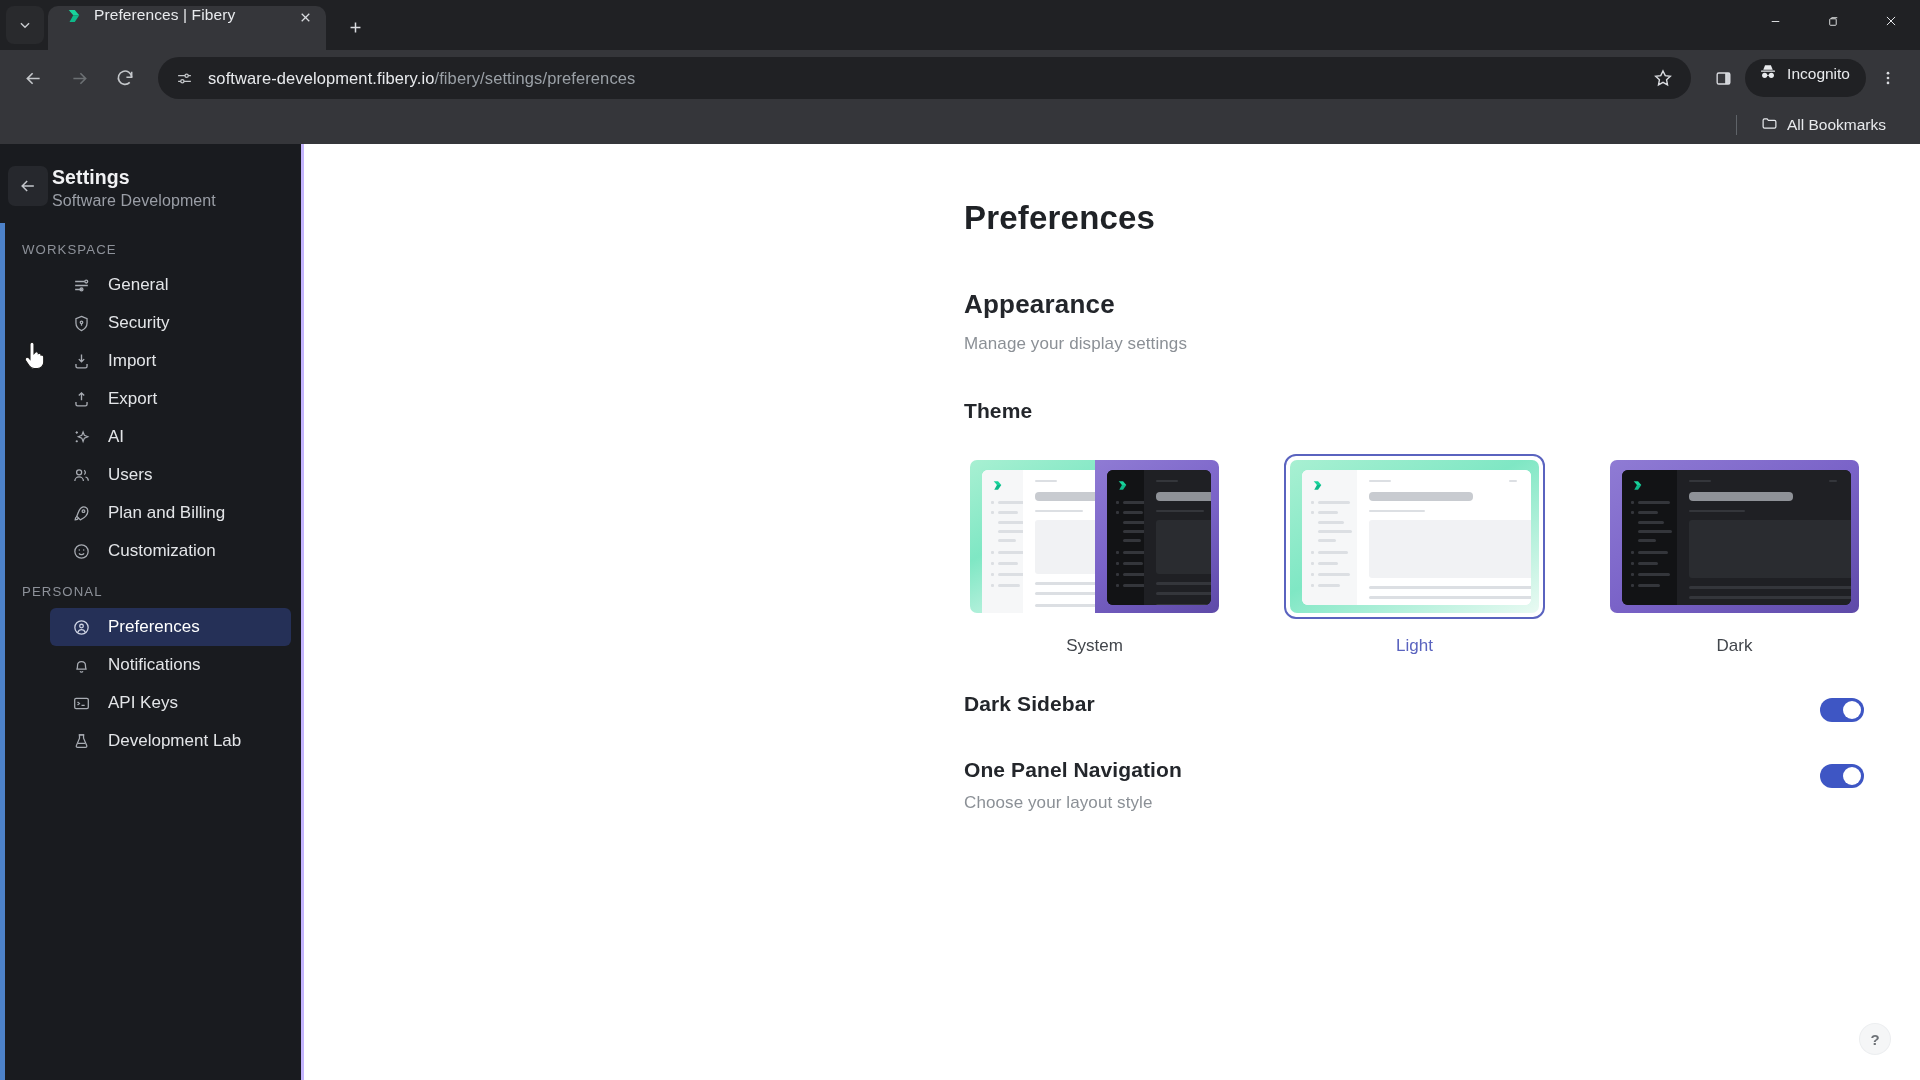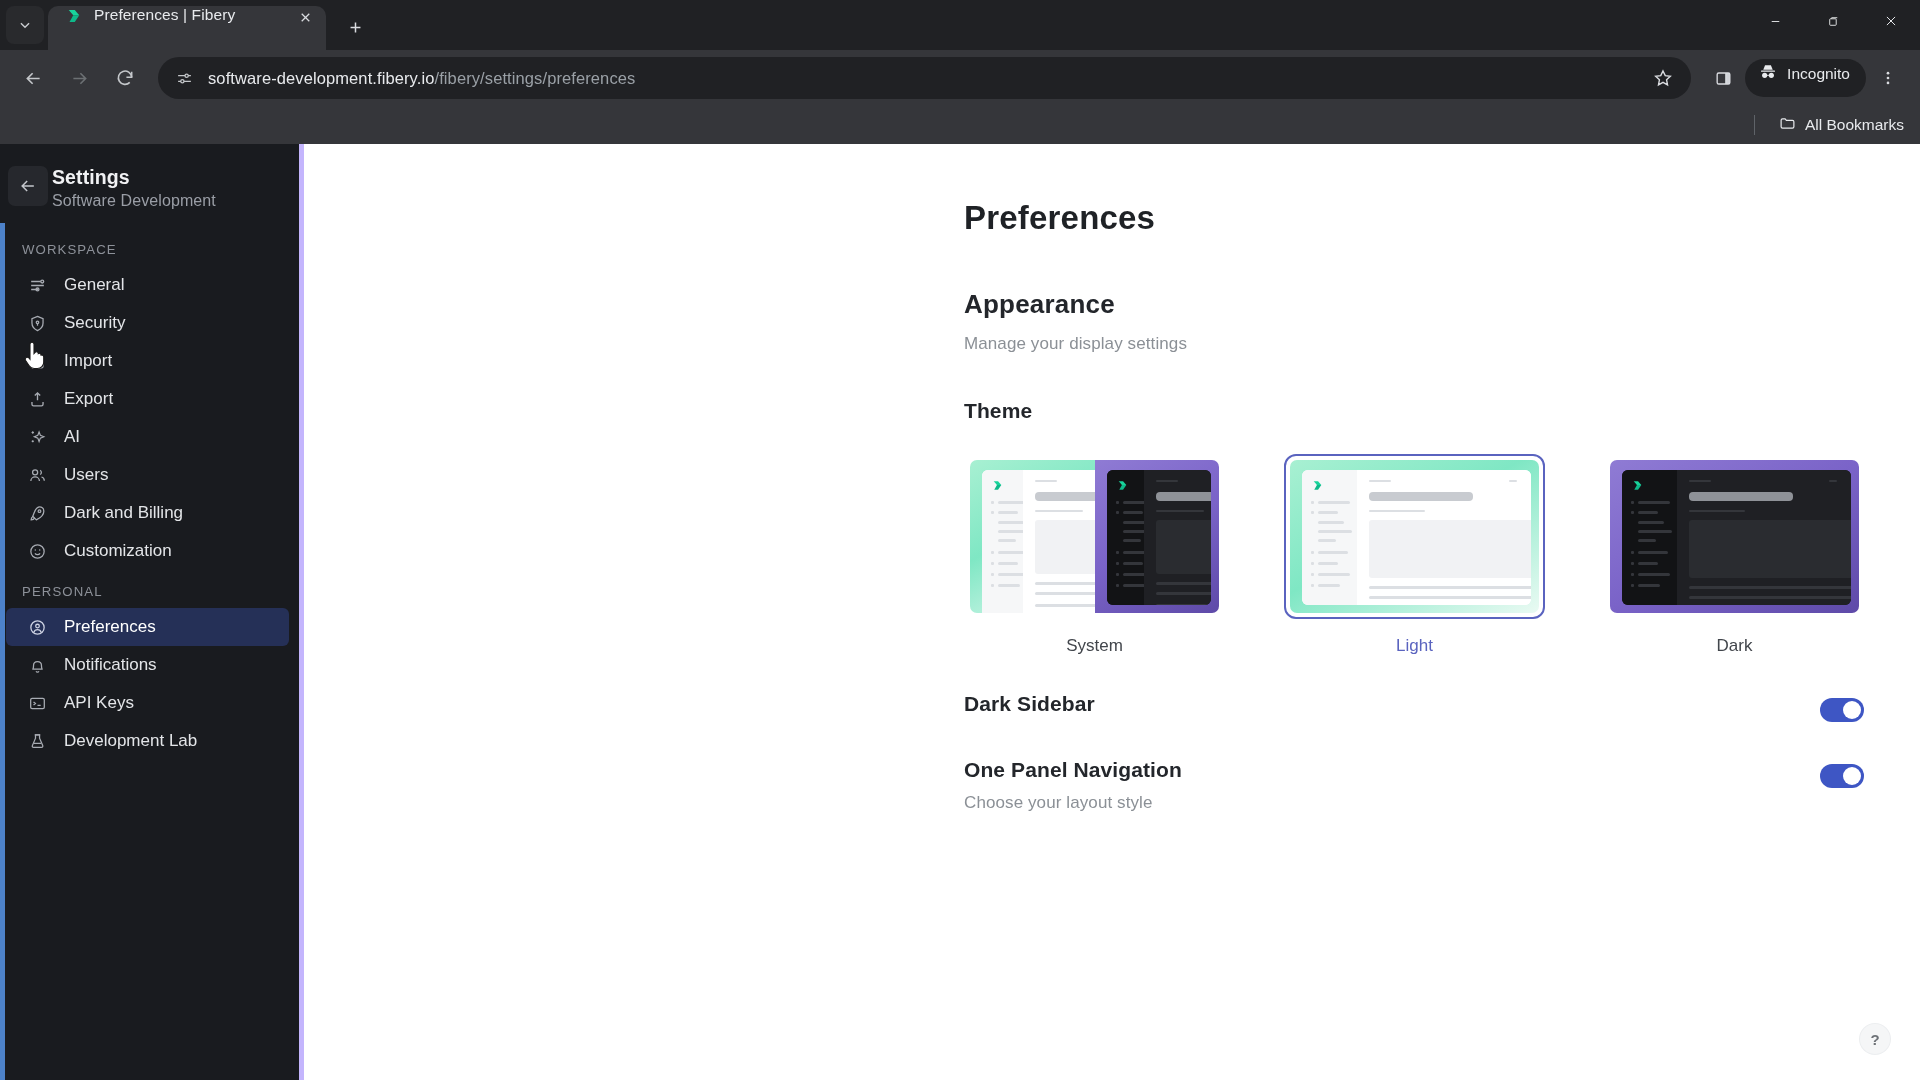--- a/index.html
+++ b/index.html
@@ -55,45 +55,45 @@
   .omni-url .dim { color: #9aa0a6; }
   .tb-right { display:flex; align-items:center; gap: 2px; }
   .tb-icon { width: 40px;height:40px;display:flex;align-items:center;justify-content:center;color:#dadce0;border-radius:50%;}
   .incognito-pill {
     height: 38px; border-radius: 19px; background: #202124; display:flex;align-items:center;
     gap: 9px; padding: 0 16px 8px 13px; color:#e8eaed; font-size: 15.5px;
   }
 
   .bookmarkbar {
     height: 38px; flex: 0 0 38px; background: #35363a; display:flex; align-items:center;
-    justify-content: flex-end; padding-right: 8px; gap: 10px;
+    justify-content: flex-end; padding-right: 26px; gap: 10px;
   }
   .bm-sep { width:1px; height:20px; background:#5f6368; margin-right: 6px;}
   .bm-all { display:flex; align-items:center; gap:9px; color:#e8eaed; font-size:15.5px; padding: 4px 8px; border-radius:5px;}
 
   
   .viewport { flex: 1; display: flex; background: #ffffff; position: relative; overflow: hidden; }
 
   
   .sidebar {
     width: 304px; flex: 0 0 304px; background: #191b1f; position: relative;
-    display: flex; flex-direction: column; border-right: 5px solid #c4b5fd;
+    display: flex; flex-direction: column; border-right: 3px solid #c4b5fd;
   }
   .sb-edge { position:absolute; left:0; top: 79px; bottom: 0; width: 5px; background:#4d82c9; }
   .sb-header { padding: 22px 20px 18px 52px; position: relative; }
   .sb-back {
     position:absolute; left: 8px; top: 22px; width: 40px; height: 40px; border-radius: 7px;
     background: #26282d; display:flex; align-items:center; justify-content:center; color:#c3c6cb;
   }
   .sb-title { color:#f1f2f4; font-size: 19.5px; font-weight: 700; line-height: 1.2; letter-spacing:.1px;}
   .sb-sub { color:#9a9ea6; font-size: 16px; margin-top: 3px; letter-spacing:.1px;}
   .sb-group-label {
     color:#8d9199; font-size: 13.2px; letter-spacing: 1.1px; padding: 14px 0 9px 22px;
   }
-  .sb-items { display:flex; flex-direction: column; }
+  .sb-items { display:flex; flex-direction: column; padding-left: 44px; }
   .sb-item {
     height: 38px; display:flex; align-items:center; gap: 16px; padding-left: 20px;
     color:#e3e5e8; font-size: 17px; margin: 0 10px 0 6px; border-radius: 6px;
   }
   .sb-item .ico { width: 22px;height:22px;flex:0 0 22px;display:flex;align-items:center;justify-content:center;color:#a8acb3;}
   .sb-item.active { background:#253057; color:#ffffff; }
   .sb-item.active .ico { color: #cfd4e4; }
 
   
   .content { flex: 1; background:#ffffff; position: relative; overflow: hidden; }
@@ -378,21 +378,21 @@
         </div>
 
         <div class="sb-item">
           <span class="ico">
             <svg width="19" height="19" viewBox="0 0 24 24" stroke="currentColor" stroke-width="1.6" fill="none">
               <path d="M14.5 3.5c3 0 5.5 2.5 5.5 5.5 0 5.5-5.5 9-9.5 11L6 15.5C8 11.5 9 3.5 14.5 3.5z"></path>
               <circle cx="14.5" cy="9" r="1.7"></circle>
                 <path d="M6.5 15.5C4.8 16.4 4 18.2 4 20c1.8 0 3.6-.8 4.5-2.5"></path>
               </svg>
           </span>
-          <span>Dark and Billing</span>
+          <span>Plan and Billing</span>
         </div>
 
         <div class="sb-item">
           <span class="ico">
             <svg width="19" height="19" viewBox="0 0 24 24" stroke="currentColor" stroke-width="1.6" fill="none">
               <circle cx="12" cy="12" r="8.4"></circle>
                 <circle cx="9.2" cy="10" r=".9" fill="currentColor" stroke="none"></circle>
               <circle cx="14.8" cy="10" r=".9" fill="currentColor" stroke="none"></circle>
                 <path d="M8.8 14.3c.8 1.1 1.9 1.7 3.2 1.7s2.4-.6 3.2-1.7"></path>
               </svg>

